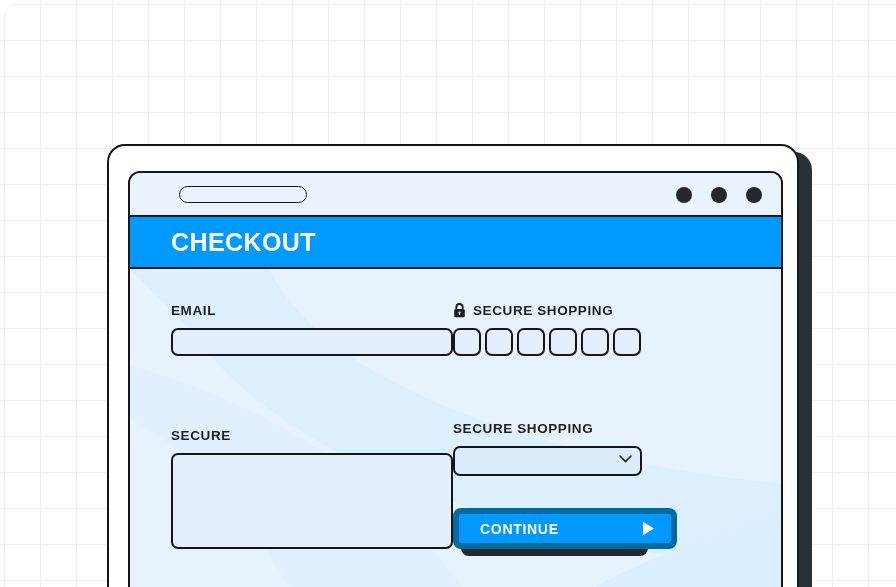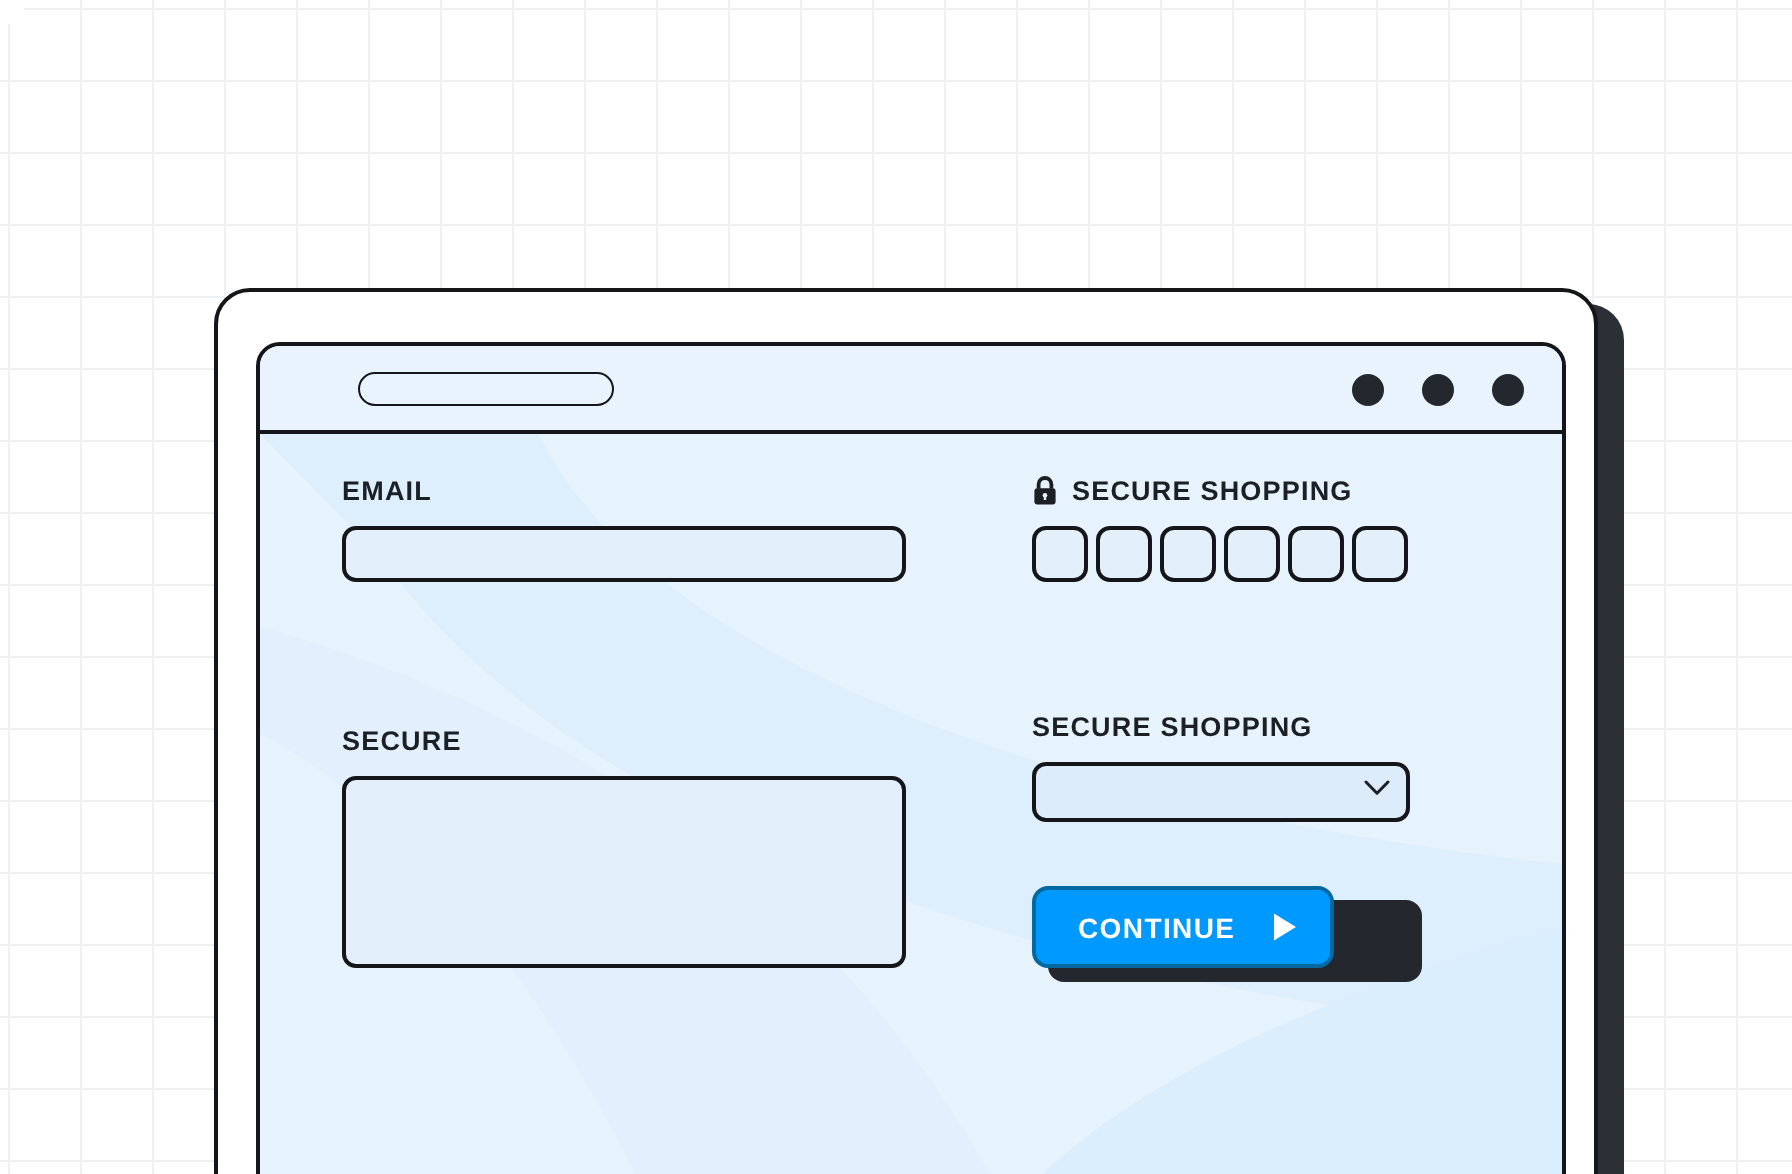--- a/index.html
+++ b/index.html
@@ -98,22 +98,21 @@
     position: relative;
     height: 486px;
     background: #e6f2fc;
     overflow: hidden;
   }
   .swoosh { position: absolute; inset: 0; width: 100%; height: 100%; }
 
   .cols {
     position: relative;
     display: flex;
-    padding: 21px 0 0 41px;
-    gap: 63px;
+    padding: 34px 0 0 41px;
     z-index: 2;
   }
   .col-left { width: 282px; }
   .col-right { width: 220px; }
 
   .field-label {
     display: block;
     font-size: 13.5px;
     font-weight: bold;
     color: #1c1f24;
@@ -184,23 +183,23 @@
   
   .btn-wrap { position: relative; width: 190px; height: 46px; margin-top: 32px; }
   .btn-shadow {
     position: absolute; left: 8px; top: 7px;
     width: 187px; height: 41px;
     background: #24282e;
     border-radius: 8px;
   }
   .btn {
     position: absolute; left: 0; top: 0;
-    width: 151px; height: 41px;
+    width: 224px; height: 41px;
     background: #0099ff;
-    border: 2px solid #0369a1;
+    border: 6px solid #0369a1;
     border-radius: 8px;
     display: flex; align-items: center; justify-content: space-between;
     padding: 0 16px 0 21px;
     cursor: pointer;
     font-family: "Liberation Sans", sans-serif;
   }
   .btn-label {
     color: #ffffff;
     font-size: 14px;
     font-weight: bold;
@@ -220,20 +219,23 @@
 
       <div class="titlebar">
         <input class="urlbar" type="text" placeholder="" style="">
         <div class="dots">
           <span class="dot"></span>
           <span class="dot"></span>
           <span class="dot"></span>
         </div>
       </div>
 
+      <div class="header">
+        <h1>CHECKOUT</h1>
+      </div>
 
       <div class="body">
 
         <svg class="swoosh" viewBox="0 0 655 486" preserveAspectRatio="none">
           <path d="M0 0 L140 0 C 200 120 420 190 655 215 L655 300 C 380 276 150 190 60 60 Z" fill="#ddeefc"></path>
           <path d="M655 246 C 470 300 360 360 320 486 L655 486 Z" fill="#dbeefd"></path>
           <path d="M0 96 C 150 140 330 230 420 486 L240 486 C 170 300 80 190 0 150 Z" fill="#e1f0fc"></path>
         </svg>
 
         <div class="cols">

